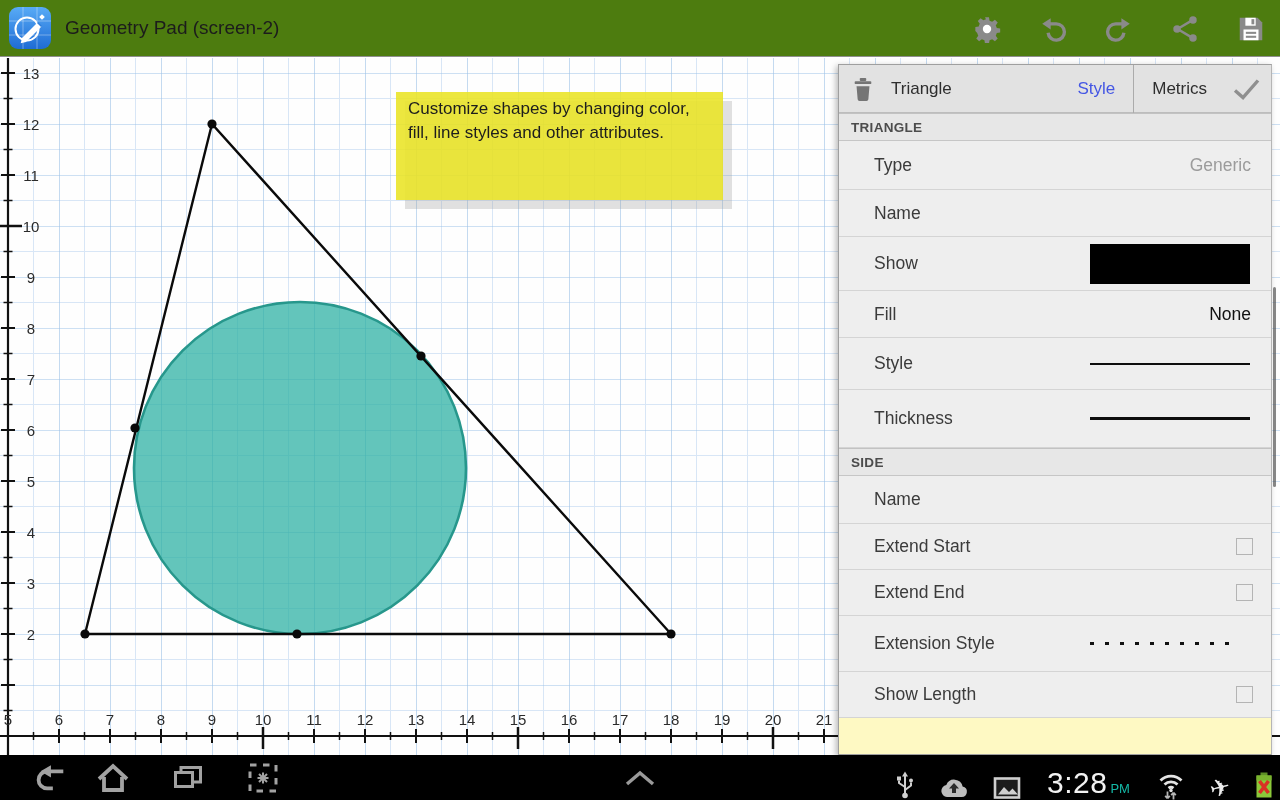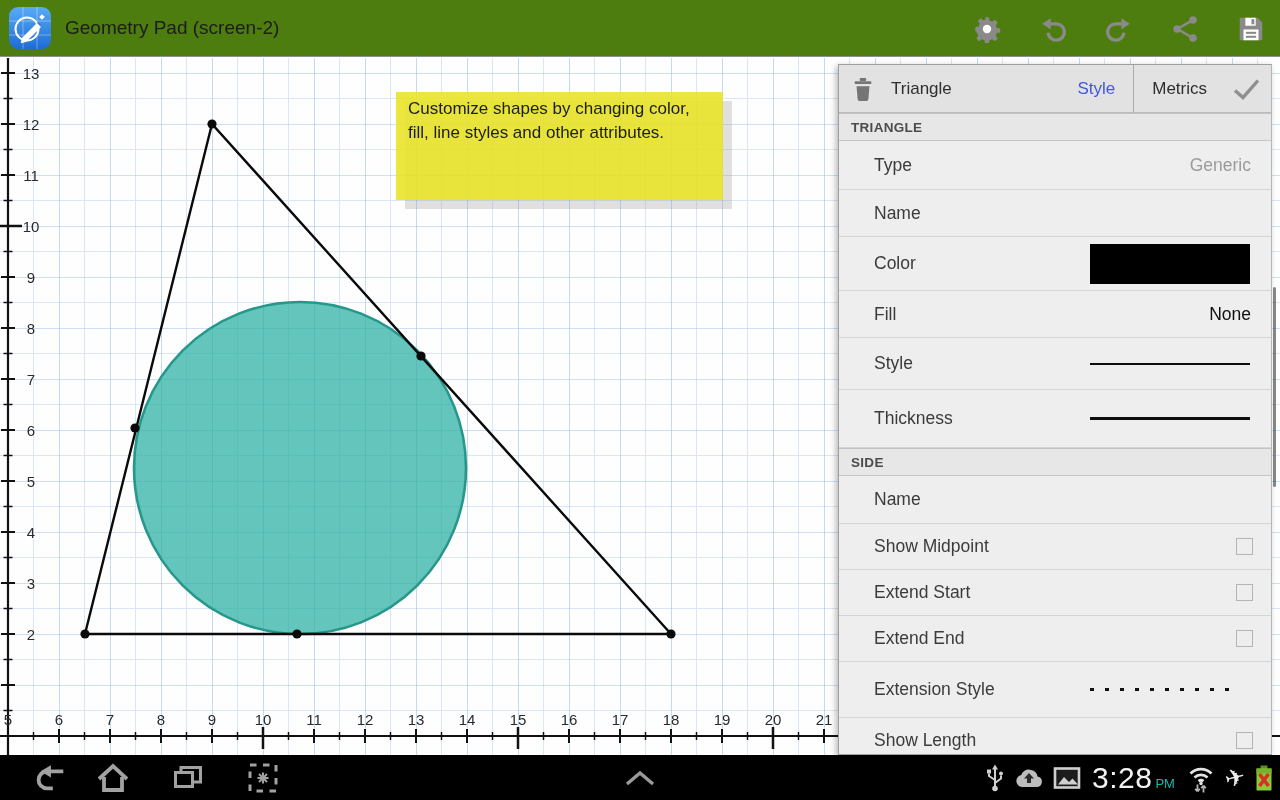--- a/index.html
+++ b/index.html
@@ -40,21 +40,21 @@
   .lineprev{margin-left:auto;margin-right:21px;width:160px;height:0;border-top:2.4px solid #0d0d0d;}
   .lineprev.thick{border-top-width:3.4px;}
   .dashprev{margin-left:auto;margin-right:31px;width:150px;height:3px;
     background:repeating-linear-gradient(90deg,#111 0 4px,transparent 4px 15px);}
   .cbox{margin-left:auto;margin-right:18px;width:17px;height:17px;border:1.6px solid #b4b4b4;background:transparent;}
   .scrollhint{position:absolute;left:1273px;top:287px;width:3px;height:200px;background:rgba(70,70,70,.65);z-index:25;border-radius:2px;}
 
   
   .navbar{position:absolute;left:0;top:755px;width:1280px;height:45px;background:#000;z-index:40;}
   .nbtn{position:absolute;top:6px;width:40px;height:34px;display:flex;align-items:center;justify-content:center;}
-  .statusgrp{position:absolute;right:6px;top:0;height:45px;display:flex;align-items:center;gap:9px;}
+  .statusgrp{position:absolute;right:6px;top:0;height:45px;display:flex;align-items:flex-end;gap:24px;}
   .clock{display:flex;align-items:baseline;color:#f2f2f2;margin:0 2px;}
   .clock .t{font-size:30px;letter-spacing:.5px;}
   .clock .m{font-size:13px;color:#14b8a6;margin-left:3px;}
   .plane{font-size:24px;color:#ededed;transform:rotate(-14deg);line-height:1;}
 </style>
 </head>
 <body>
 
 <div class="appbar">
   <div class="appicon">
@@ -224,44 +224,40 @@
   <div class="psec">TRIANGLE</div>
 
   <div class="prow" style="height:49px">
     <span class="plabel">Type</span>
     <span class="pvalue muted">Generic</span>
   </div>
   <div class="prow" style="height:47px">
     <span class="plabel">Name</span>
   </div>
   <div class="prow" style="height:54px">
-    <span class="plabel">Color</span>
+    <span class="plabel">Show</span>
     <span class="swatch"></span>
   </div>
   <div class="prow" style="height:47px">
     <span class="plabel">Fill</span>
     <span class="pvalue">None</span>
   </div>
   <div class="prow" style="height:52px">
     <span class="plabel">Style</span>
     <span class="lineprev"></span>
   </div>
   <div class="prow" style="height:58px">
     <span class="plabel">Thickness</span>
     <span class="lineprev thick"></span>
   </div>
 
   <div class="psec">SIDE</div>
 
   <div class="prow" style="height:48px">
     <span class="plabel">Name</span>
-  </div>
-  <div class="prow" style="height:46px">
-    <span class="plabel">Show Midpoint</span>
-    <span class="cbox"></span>
   </div>
   <div class="prow" style="height:46px">
     <span class="plabel">Extend Start</span>
     <span class="cbox"></span>
   </div>
   <div class="prow" style="height:46px">
     <span class="plabel">Extend End</span>
     <span class="cbox"></span>
   </div>
   <div class="prow" style="height:56px">

